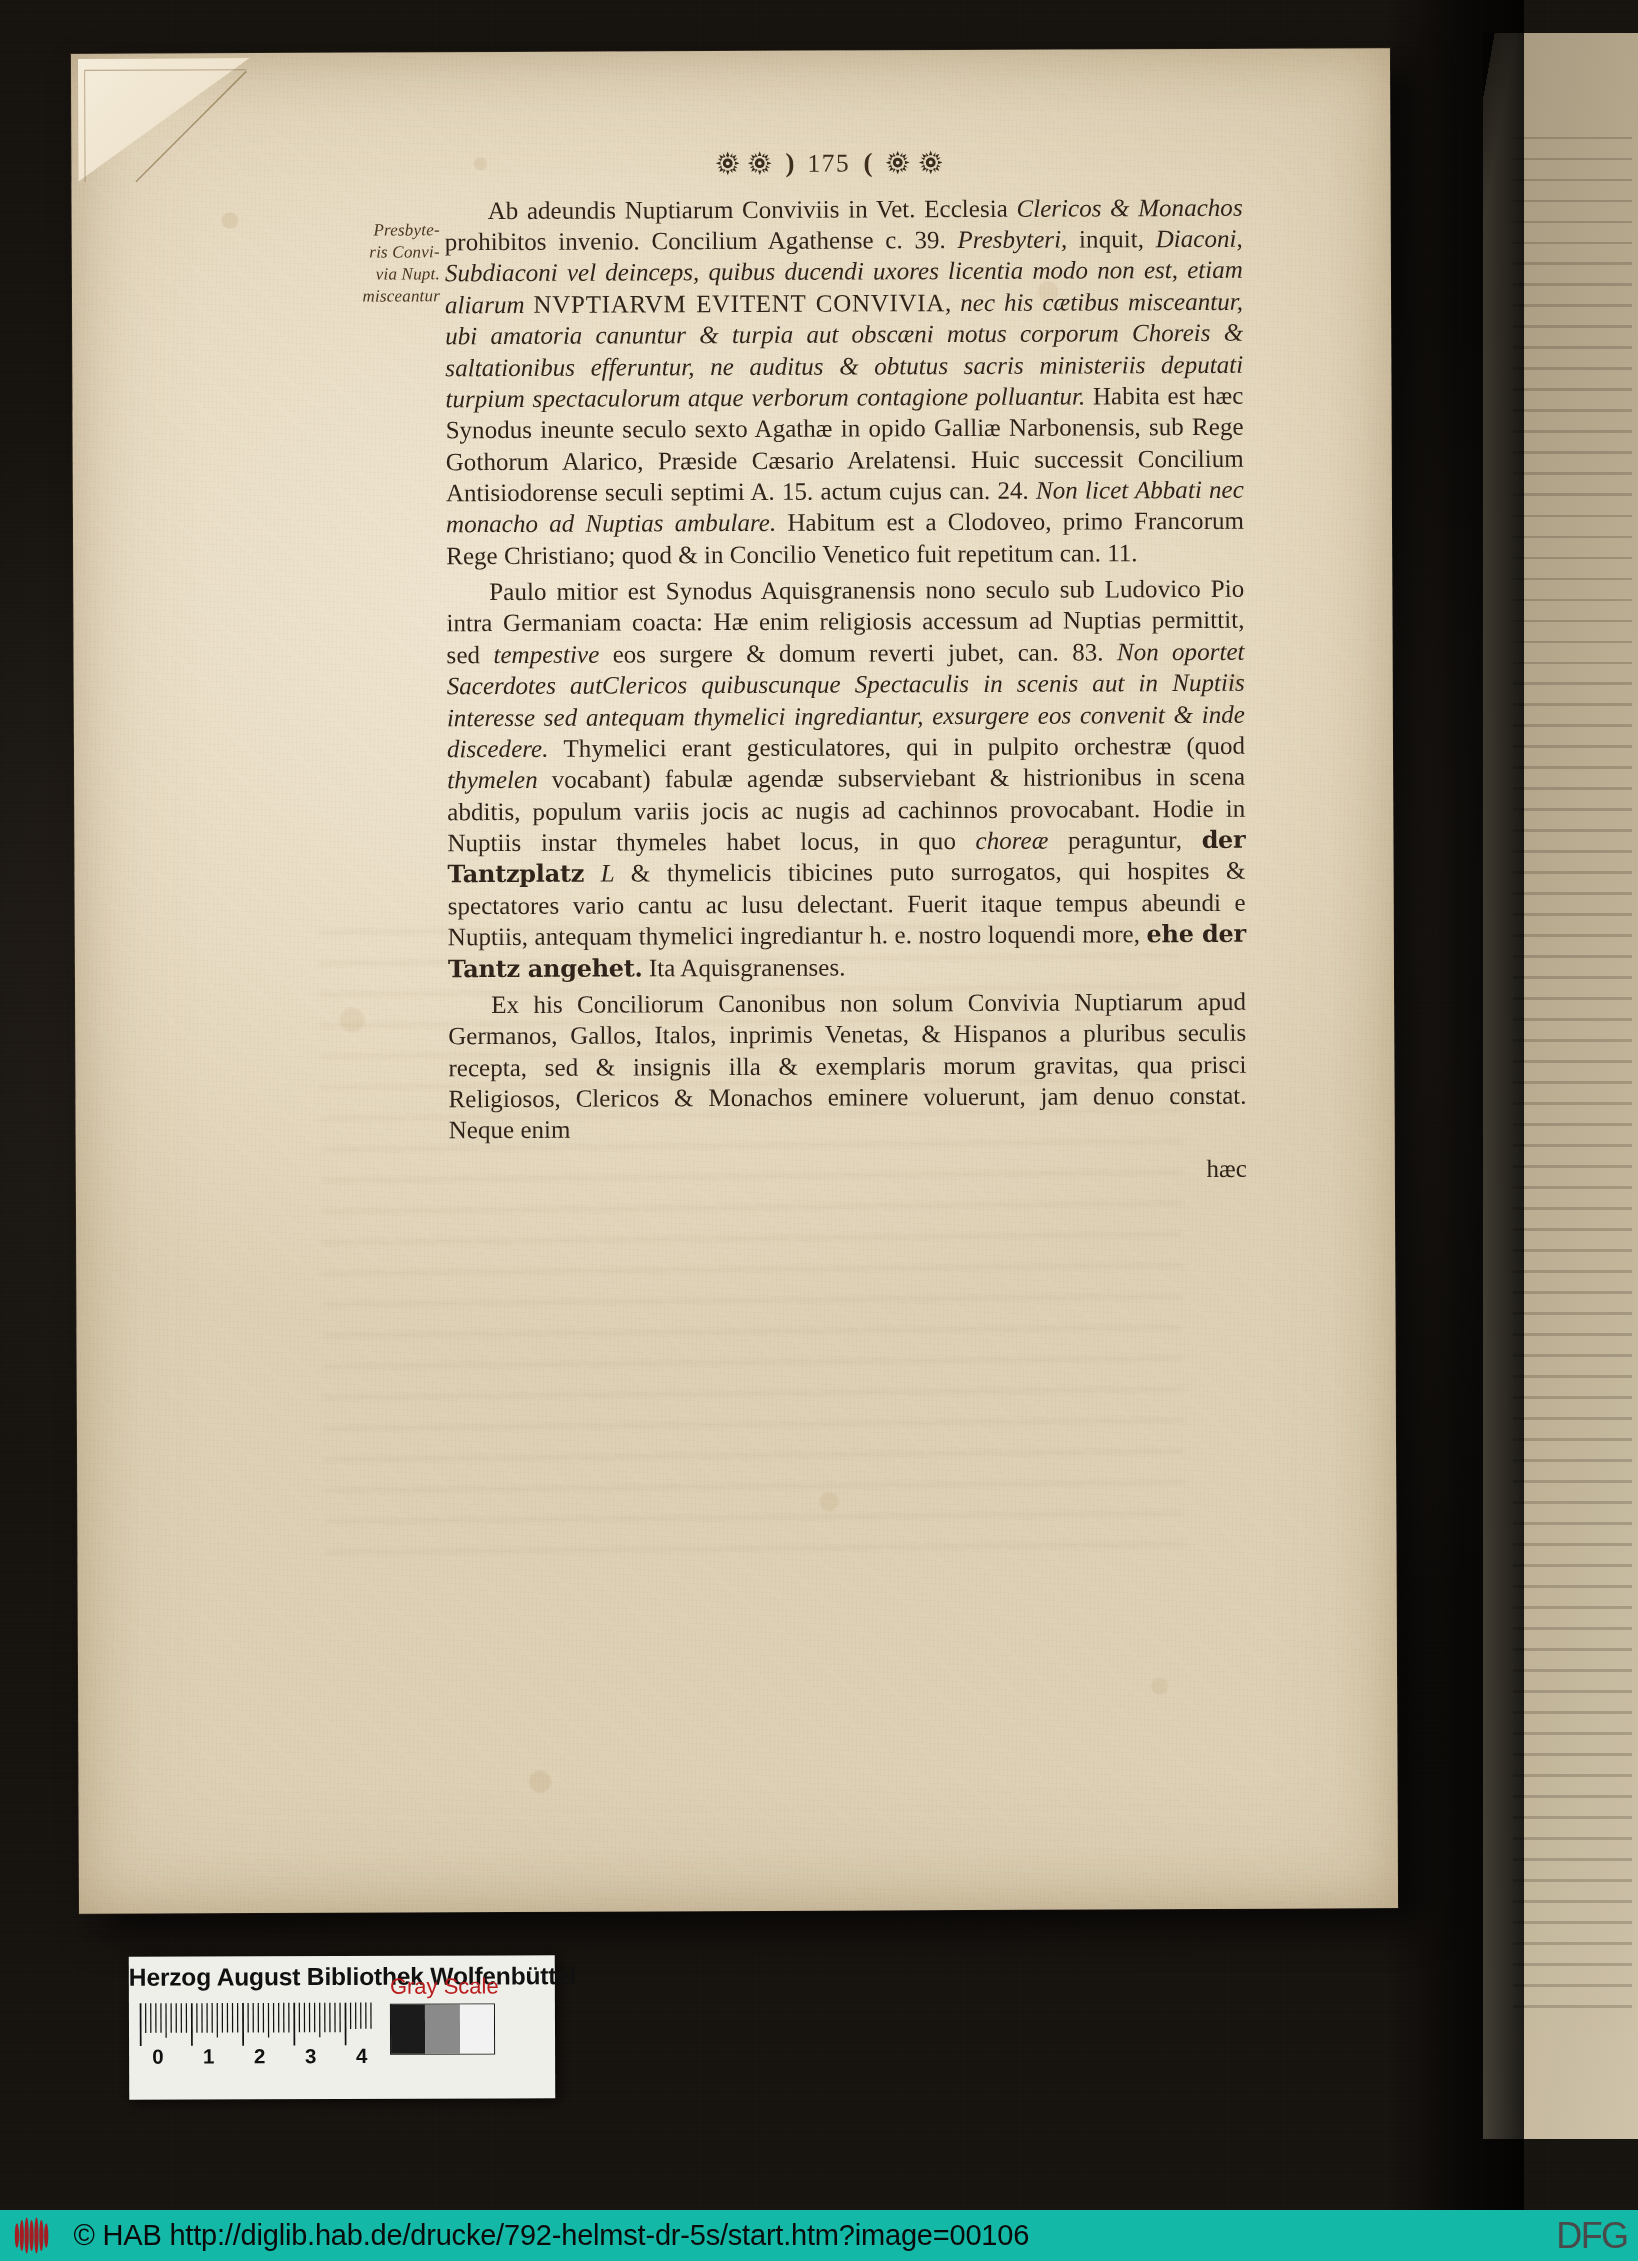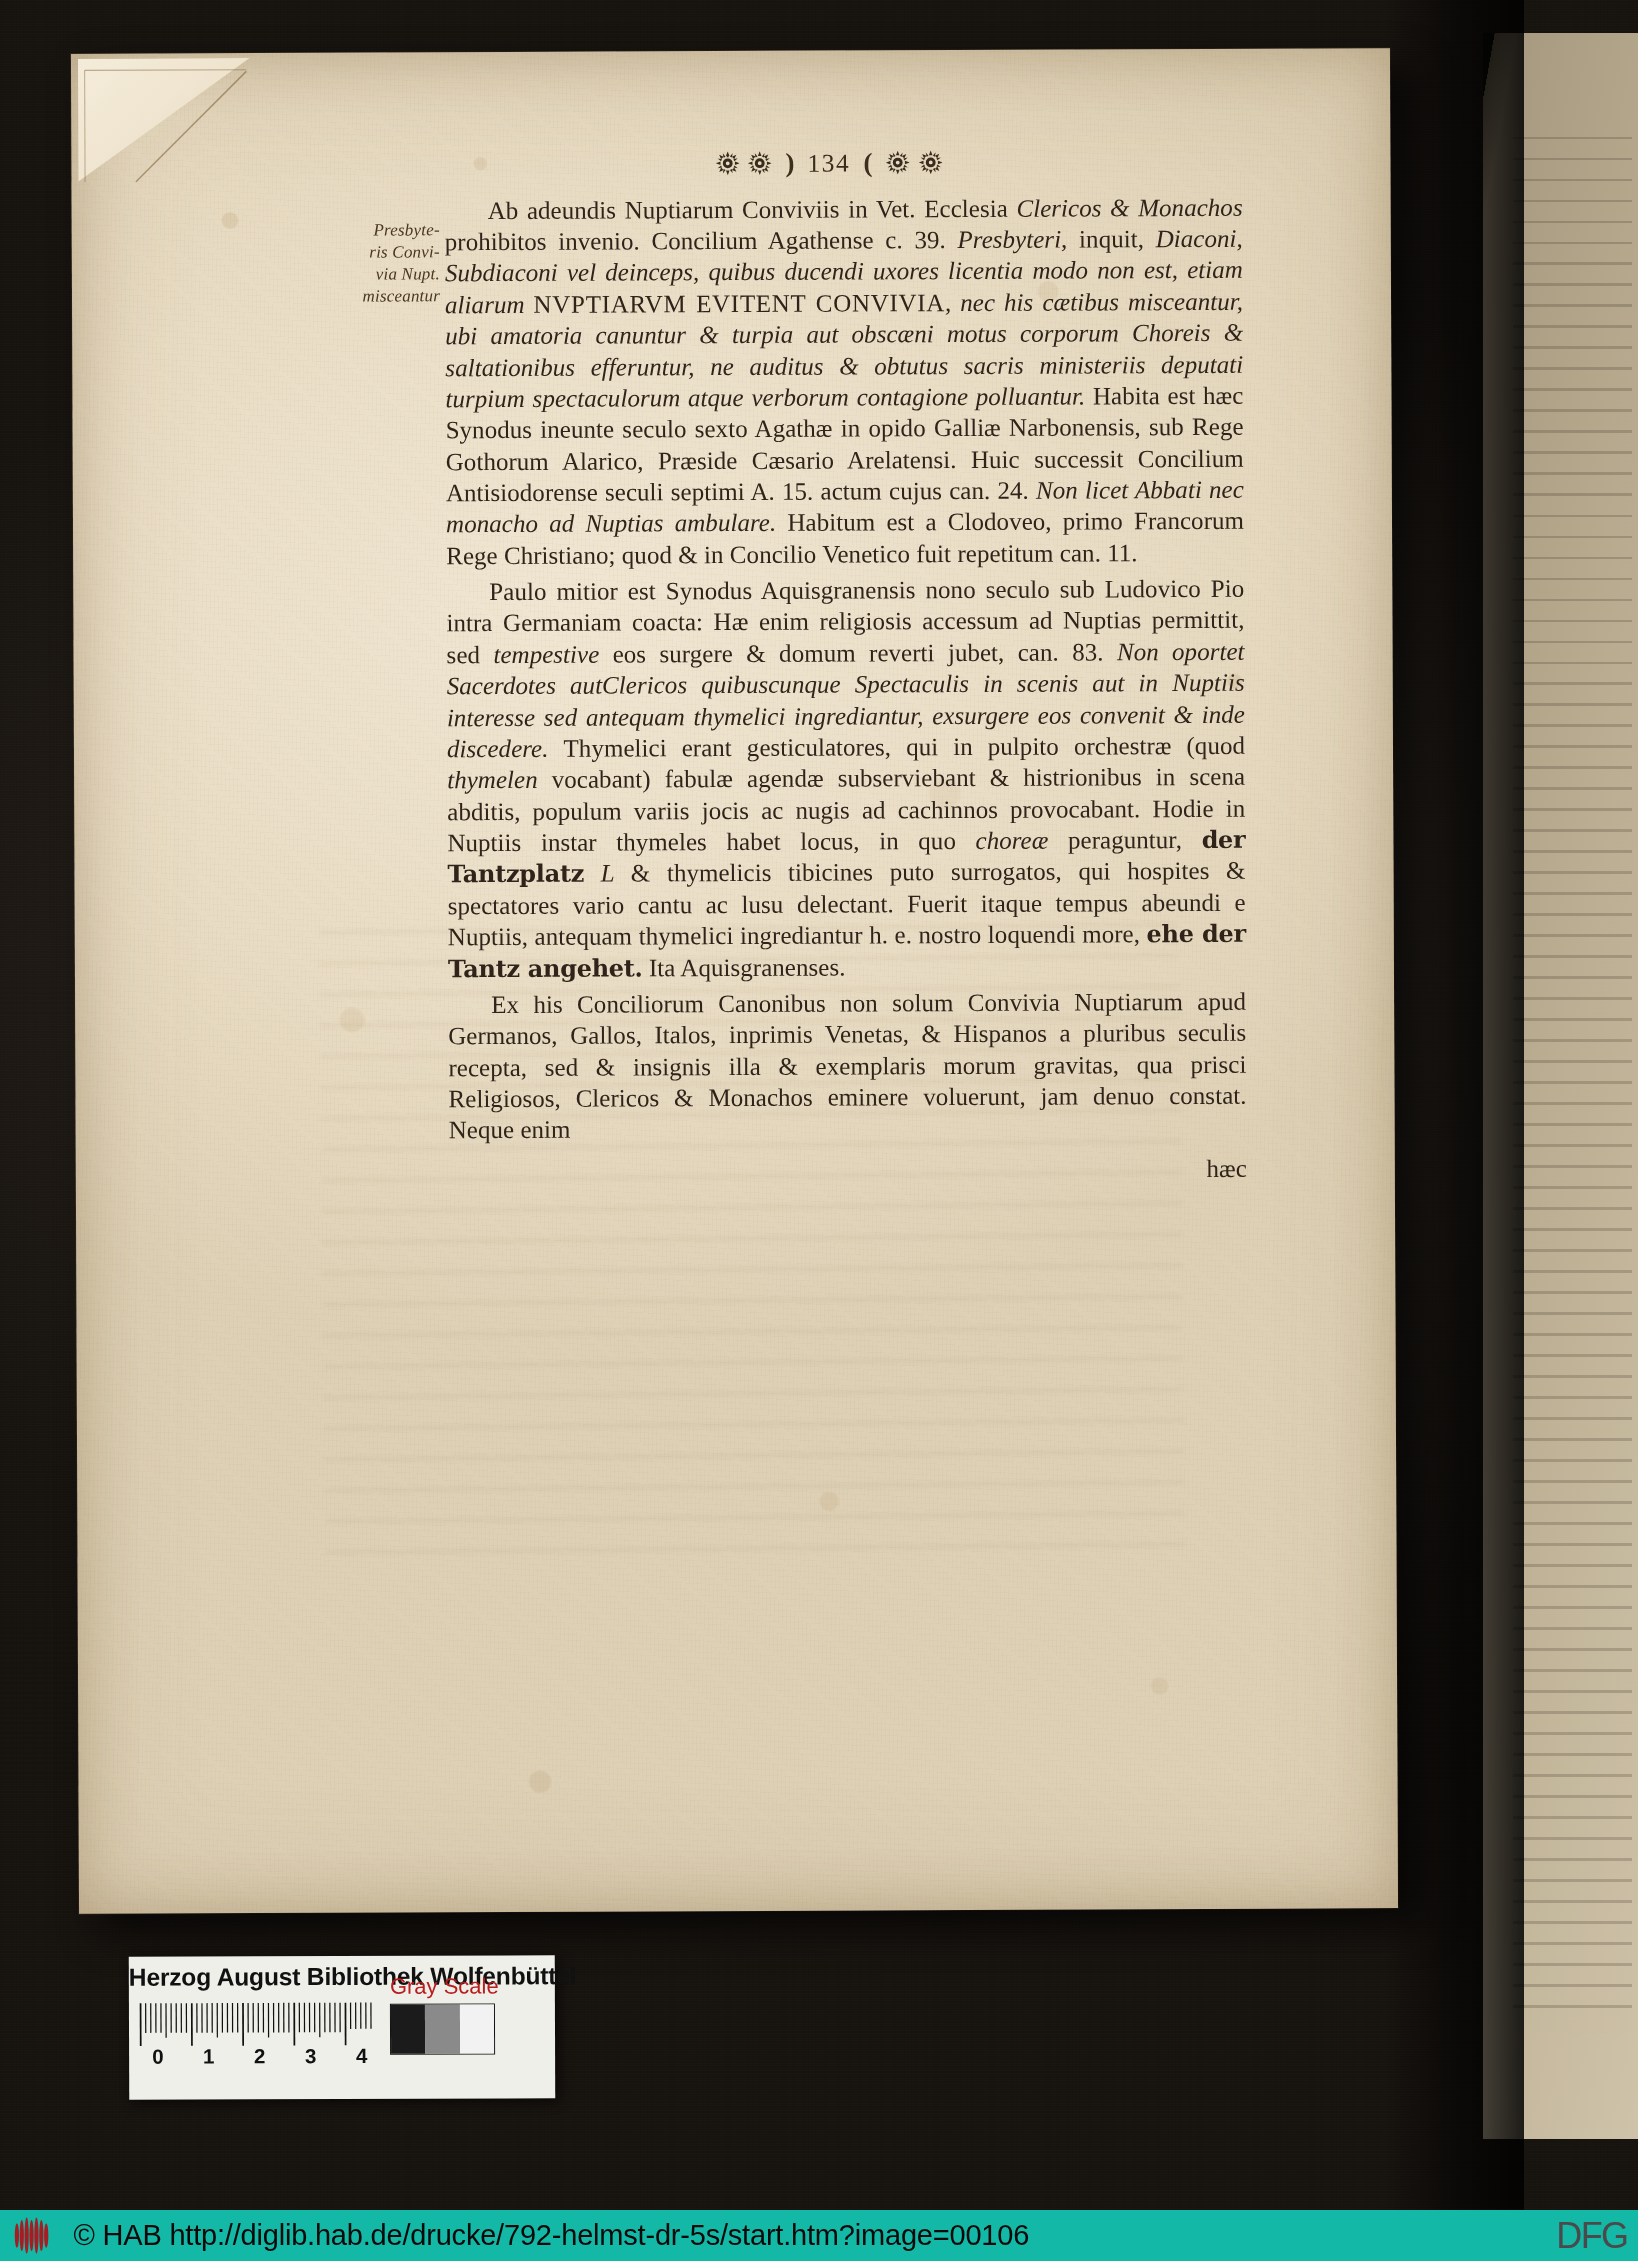--- a/index.html
+++ b/index.html
@@ -270,21 +270,21 @@
           <path d="M2.9 9.6 L8.6 10.6 L7.3 13.2 Z"></path>
           <path d="M29.1 9.6 L24.7 13.2 L23.4 10.6 Z"></path>
           <path d="M2.9 22.4 L7.3 18.8 L8.6 21.4 Z"></path>
           <path d="M29.1 22.4 L23.4 21.4 L24.7 18.8 Z"></path>
           <path d="M9.6 29.1 L10.6 23.4 L13.2 24.7 Z"></path>
           <path d="M22.4 29.1 L18.8 24.7 L21.4 23.4 Z"></path>
           <circle cx="16" cy="16" r="2.5" fill="#e8dcc4"></circle>
         </g>
       </svg>
       <span class="paren">)</span>
-      <span id="pagenum">134</span>
+      <span id="pagenum">175</span>
       <span class="paren">(</span>
       <svg class="fleuron" viewBox="0 0 32 32">
         <g fill="#3a2c1c">
           <circle cx="16" cy="16" r="6.4"></circle>
           <path d="M16 0.5 L18.3 6.6 L13.7 6.6 Z"></path>
           <path d="M16 31.5 L13.7 25.4 L18.3 25.4 Z"></path>
           <path d="M0.5 16 L6.6 13.7 L6.6 18.3 Z"></path>
           <path d="M31.5 16 L25.4 18.3 L25.4 13.7 Z"></path>
           <path d="M4.9 4.9 L10.6 7.4 L7.4 10.6 Z"></path>
           <path d="M27.1 4.9 L24.6 10.6 L21.4 7.4 Z"></path>

